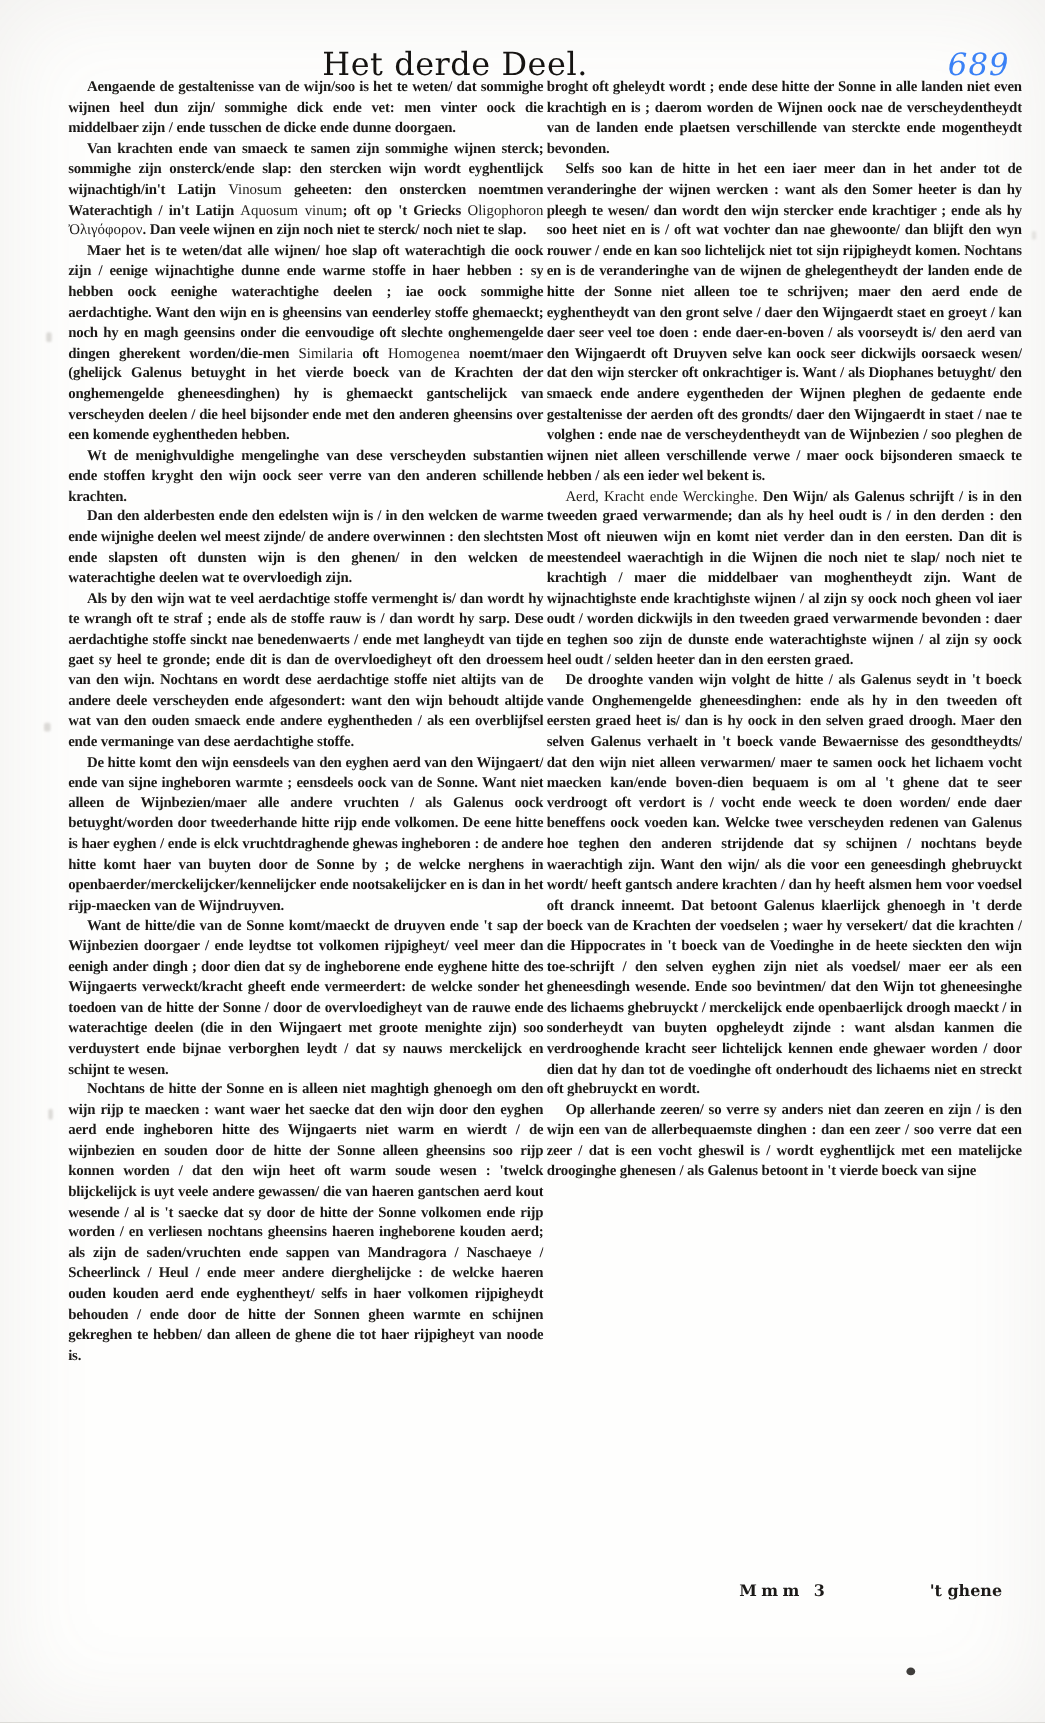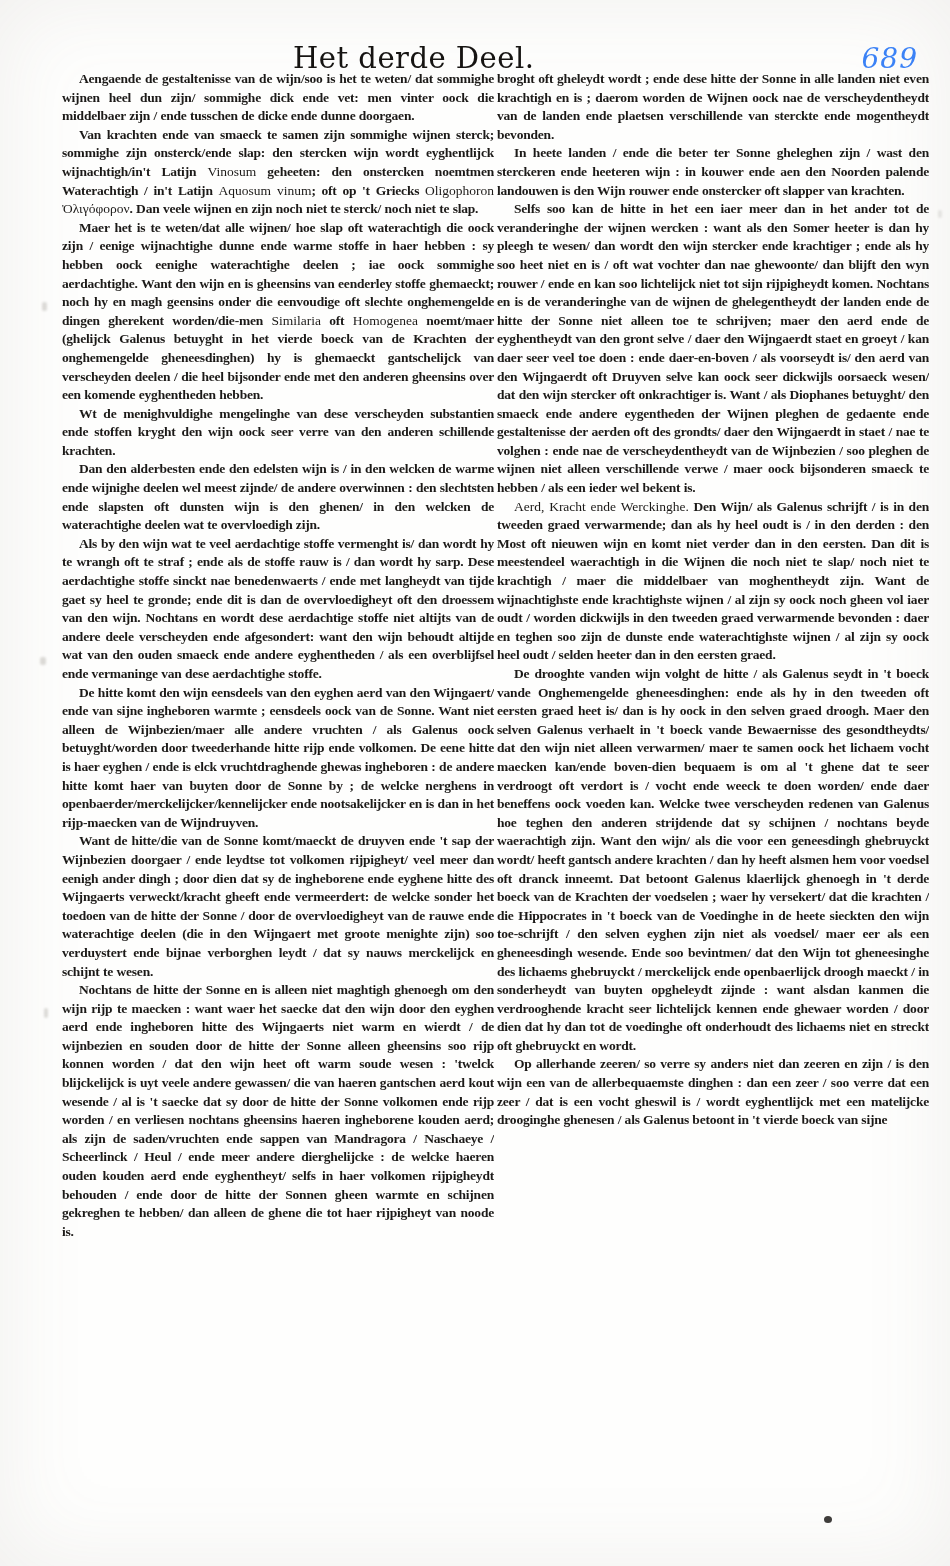--- a/index.html
+++ b/index.html
@@ -98,27 +98,30 @@
       <p class=""><span>Wt de menighvuldighe mengelinghe van dese verscheyden substantien ende stoffen kryght den wijn oock seer verre van den anderen schillende krachten.</span></p>
       <p class=""><span>Dan den alderbesten ende den edelsten wijn is / in den welcken de warme ende wijnighe deelen wel meest zijnde/ de andere overwinnen : den slechtsten ende slapsten oft dunsten wijn is den ghenen/ in den welcken de waterachtighe deelen wat te overvloedigh zijn.</span></p>
       <p class=""><span>Als by den wijn wat te veel aerdachtige stoffe vermenght is/ dan wordt hy te wrangh oft te straf ; ende als de stoffe rauw is / dan wordt hy sarp. Dese aerdachtighe stoffe sinckt nae benedenwaerts / ende met langheydt van tijde gaet sy heel te gronde; ende dit is dan de overvloedigheyt oft den droessem van den wijn. Nochtans en wordt dese aerdachtige stoffe niet altijts van de andere deele verscheyden ende afgesondert: want den wijn behoudt altijde wat van den ouden smaeck ende andere eyghentheden / als een overblijfsel ende vermaninge van dese aerdachtighe stoffe.</span></p>
       <p class=""><span>De hitte komt den wijn eensdeels van den eyghen aerd van den Wijngaert/ ende van sijne ingheboren warmte ; eensdeels oock van de Sonne. Want niet alleen de Wijnbezien/maer alle andere vruchten / als Galenus oock betuyght/worden door tweederhande hitte rijp ende volkomen. De eene hitte is haer eyghen / ende is elck vruchtdraghende ghewas ingheboren : de andere hitte komt haer van buyten door de Sonne by ; de welcke nerghens in openbaerder/merckelijcker/kennelijcker ende nootsakelijcker en is dan in het rijp-maecken van de Wijndruyven.</span></p>
       <p class=""><span>Want de hitte/die van de Sonne komt/maeckt de druyven ende 't sap der Wijnbezien doorgaer / ende leydtse tot volkomen rijpigheyt/ veel meer dan eenigh ander dingh ; door dien dat sy de ingheborene ende eyghene hitte des Wijngaerts verweckt/kracht gheeft ende vermeerdert: de welcke sonder het toedoen van de hitte der Sonne / door de overvloedigheyt van de rauwe ende waterachtige deelen (die in den Wijngaert met groote menighte zijn) soo verduystert ende bijnae verborghen leydt / dat sy nauws merckelijck en schijnt te wesen.</span></p>
       <p class=""><span>Nochtans de hitte der Sonne en is alleen niet maghtigh ghenoegh om den wijn rijp te maecken : want waer het saecke dat den wijn door den eyghen aerd ende ingheboren hitte des Wijngaerts niet warm en wierdt / de wijnbezien en souden door de hitte der Sonne alleen gheensins soo rijp konnen worden / dat den wijn heet oft warm soude wesen : 'twelck blijckelijck is uyt veele andere gewassen/ die van haeren gantschen aerd kout wesende / al is 't saecke dat sy door de hitte der Sonne volkomen ende rijp worden / en verliesen nochtans gheensins haeren ingheborene kouden aerd; als zijn de saden/vruchten ende sappen van Mandragora / Naschaeye / Scheerlinck / Heul / ende meer andere dierghelijcke : de welcke haeren ouden kouden aerd ende eyghentheyt/ selfs in haer volkomen rijpigheydt behouden / ende door de hitte der Sonnen gheen warmte en schijnen gekreghen te hebben/ dan alleen de ghene die tot haer rijpigheyt van noode is.</span></p>
     </div>
 
   <div id="col-right" class="column">
       <p class="cont"><span>broght oft gheleydt wordt ; ende dese hitte der Sonne in alle landen niet even krachtigh en is ; daerom worden de Wijnen oock nae de verscheydentheydt van de landen ende plaetsen verschillende van sterckte ende mogentheydt bevonden.</span></p>
-      <p class=""><span>In heete landen / ende die beter ter Sonne gheleghen zijn / wast den sterckeren ende heeteren wijn : in kouwer ende aen den Noorden palende landouwen is den Wijn rouwer ende onstercker oft slapper van krachten.</span></p>
       <p class=""><span>Selfs soo kan de hitte in het een iaer meer dan in het ander tot de veranderinghe der wijnen wercken : want als den Somer heeter is dan hy pleegh te wesen/ dan wordt den wijn stercker ende krachtiger ; ende als hy soo heet niet en is / oft wat vochter dan nae ghewoonte/ dan blijft den wyn rouwer / ende en kan soo lichtelijck niet tot sijn rijpigheydt komen. Nochtans en is de veranderinghe van de wijnen de ghelegentheydt der landen ende de hitte der Sonne niet alleen toe te schrijven; maer den aerd ende de eyghentheydt van den gront selve / daer den Wijngaerdt staet en groeyt / kan daer seer veel toe doen : ende daer-en-boven / als voorseydt is/ den aerd van den Wijngaerdt oft Druyven selve kan oock seer dickwijls oorsaeck wesen/ dat den wijn stercker oft onkrachtiger is. Want / als Diophanes betuyght/ den smaeck ende andere eygentheden der Wijnen pleghen de gedaente ende gestaltenisse der aerden oft des grondts/ daer den Wijngaerdt in staet / nae te volghen : ende nae de verscheydentheydt van de Wijnbezien / soo pleghen de wijnen niet alleen verschillende verwe / maer oock bijsonderen smaeck te hebben / als een ieder wel bekent is.</span></p>
       <p class=""><span class="roman">Aerd, Kracht ende Werckinghe.</span><span> Den Wijn/ als Galenus schrijft / is in den tweeden graed verwarmende; dan als hy heel oudt is / in den derden : den Most oft nieuwen wijn en komt niet verder dan in den eersten. Dan dit is meestendeel waerachtigh in die Wijnen die noch niet te slap/ noch niet te krachtigh / maer die middelbaer van moghentheydt zijn. Want de wijnachtighste ende krachtighste wijnen / al zijn sy oock noch gheen vol iaer oudt / worden dickwijls in den tweeden graed verwarmende bevonden : daer en teghen soo zijn de dunste ende waterachtighste wijnen / al zijn sy oock heel oudt / selden heeter dan in den eersten graed.</span></p>
       <p class=""><span>De drooghte vanden wijn volght de hitte / als Galenus seydt in 't boeck vande Onghemengelde gheneesdinghen: ende als hy in den tweeden oft eersten graed heet is/ dan is hy oock in den selven graed droogh. Maer den selven Galenus verhaelt in 't boeck vande Bewaernisse des gesondtheydts/ dat den wijn niet alleen verwarmen/ maer te samen oock het lichaem vocht maecken kan/ende boven-dien bequaem is om al 't ghene dat te seer verdroogt oft verdort is / vocht ende weeck te doen worden/ ende daer beneffens oock voeden kan. Welcke twee verscheyden redenen van Galenus hoe teghen den anderen strijdende dat sy schijnen / nochtans beyde waerachtigh zijn. Want den wijn/ als die voor een geneesdingh ghebruyckt wordt/ heeft gantsch andere krachten / dan hy heeft alsmen hem voor voedsel oft dranck inneemt. Dat betoont Galenus klaerlijck ghenoegh in 't derde boeck van de Krachten der voedselen ; waer hy versekert/ dat die krachten / die Hippocrates in 't boeck van de Voedinghe in de heete sieckten den wijn toe-schrijft / den selven eyghen zijn niet als voedsel/ maer eer als een gheneesdingh wesende. Ende soo bevintmen/ dat den Wijn tot gheneesinghe des lichaems ghebruyckt / merckelijck ende openbaerlijck droogh maeckt / in sonderheydt van buyten opgheleydt zijnde : want alsdan kanmen die verdrooghende kracht seer lichtelijck kennen ende ghewaer worden / door dien dat hy dan tot de voedinghe oft onderhoudt des lichaems niet en streckt oft ghebruyckt en wordt.</span></p>
       <p class=""><span>Op allerhande zeeren/ so verre sy anders niet dan zeeren en zijn / is den wijn een van de allerbequaemste dinghen : dan een zeer / soo verre dat een zeer / dat is een vocht gheswil is / wordt eyghentlijck met een matelijcke drooginghe ghenesen / als Galenus betoont in 't vierde boeck van sijne </span></p>
     </div>
 
+  <div id="sheet-footer">
+    <div id="signature-mark">Mmm 3</div>
+    <div id="catchword">'t ghene</div>
+  </div>
 
   <div id="speck-1" class="speck"></div>
   <div id="bleed-1" class="bleed"></div>
   <div id="bleed-2" class="bleed"></div>
   <div id="bleed-3" class="bleed"></div>
   <div id="bleed-4" class="bleed"></div>
 
 </div>
 
 </body></html>

